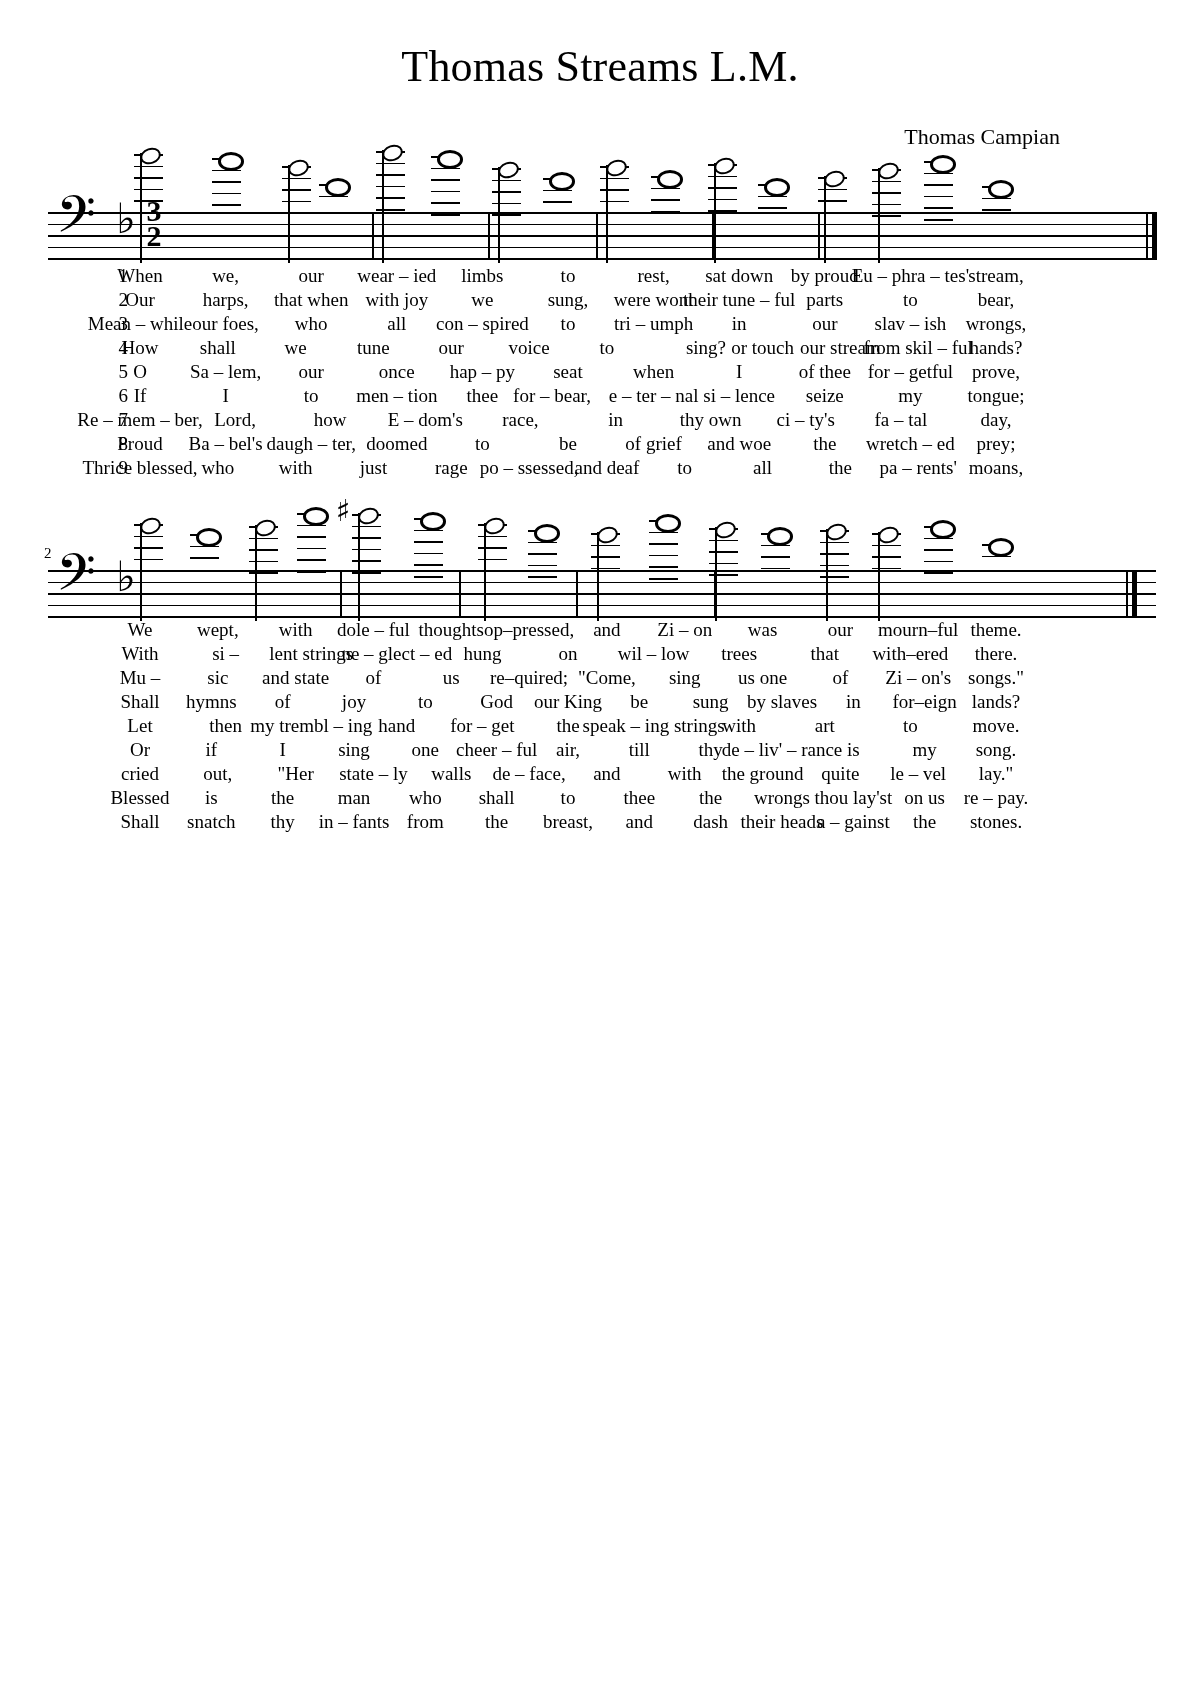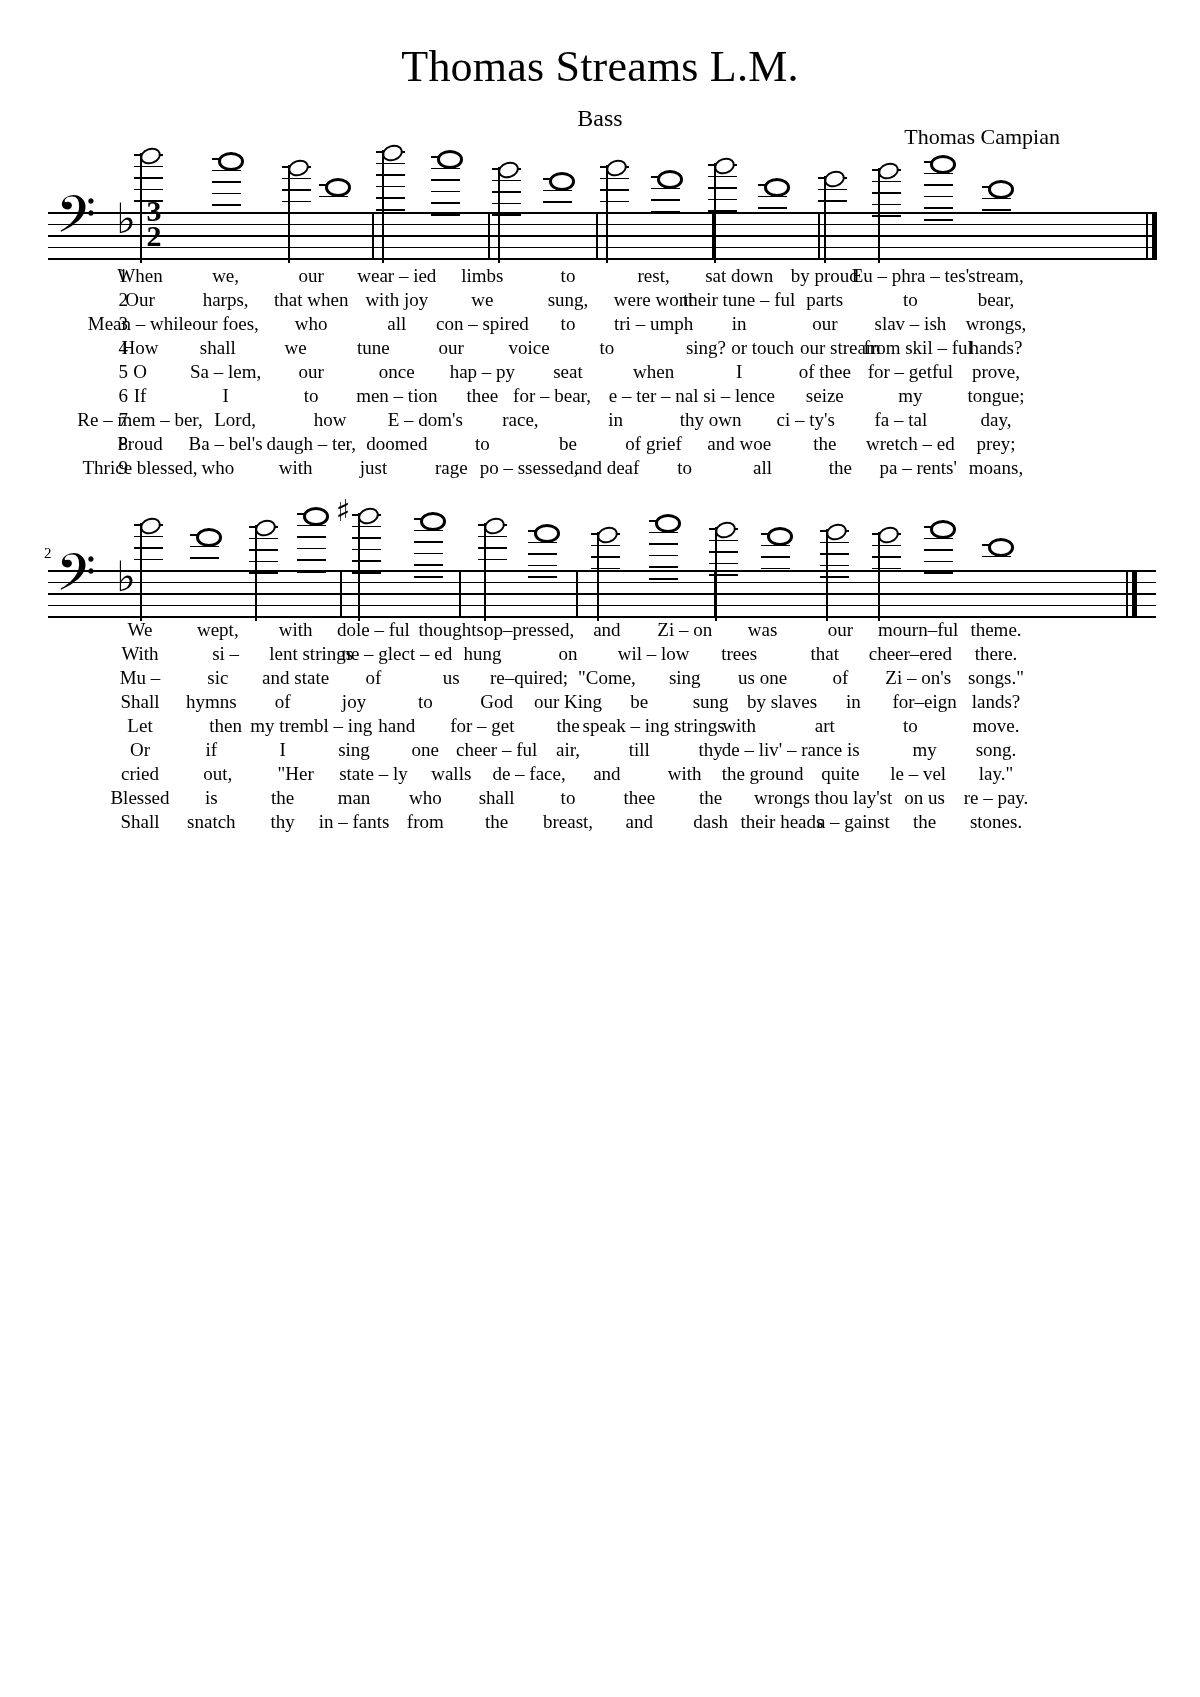--- a/index.html
+++ b/index.html
@@ -115,21 +115,20 @@
   .lyrline .syl{
     position:absolute;text-align:center;white-space:nowrap;
   }
 </style>
 </head>
 <body>
 
 <div class="page">
 
   <div class="title">Thomas Streams L.M.</div>
-  <div class="subtitle">Bass</div>
   <div class="composer">Thomas Campian</div>
 
   <div class="system sys1">
     <div class="staff" id="staff1" style="top:72px;">
       <div class="line l0"></div>
       <div class="line l1"></div>
       <div class="line l2"></div>
       <div class="line l3"></div>
       <div class="line l4"></div>
       <div class="clef">𝄢</div>
@@ -583,21 +582,21 @@
       <div class="lyrline">
         <span class="syl" style="left: 140px; transform: translateX(-50%);">With</span>
         <span class="syl" style="left: 225.6px; transform: translateX(-50%);">si –</span>
         <span class="syl" style="left: 311.2px; transform: translateX(-50%);">lent strings</span>
         <span class="syl" style="left: 396.8px; transform: translateX(-50%);">ne – glect – ed</span>
         <span class="syl" style="left: 482.4px; transform: translateX(-50%);">hung</span>
         <span class="syl" style="left: 568px; transform: translateX(-50%);">on</span>
         <span class="syl" style="left: 653.6px; transform: translateX(-50%);">wil – low</span>
         <span class="syl" style="left: 739.2px; transform: translateX(-50%);">trees</span>
         <span class="syl" style="left: 824.8px; transform: translateX(-50%);">that</span>
-        <span class="syl" style="left: 910.4px; transform: translateX(-50%);">cheer–ered</span>
+        <span class="syl" style="left: 910.4px; transform: translateX(-50%);">with–ered</span>
         <span class="syl" style="left: 996px; transform: translateX(-50%);">there.</span>
       </div>
       <div class="lyrline">
         <span class="syl" style="left: 140px; transform: translateX(-50%);">Mu –</span>
         <span class="syl" style="left: 217.818px; transform: translateX(-50%);">sic</span>
         <span class="syl" style="left: 295.636px; transform: translateX(-50%);">and state</span>
         <span class="syl" style="left: 373.455px; transform: translateX(-50%);">of</span>
         <span class="syl" style="left: 451.273px; transform: translateX(-50%);">us</span>
         <span class="syl" style="left: 529.091px; transform: translateX(-50%);">re–quired;</span>
         <span class="syl" style="left: 606.909px; transform: translateX(-50%);">"Come,</span>

